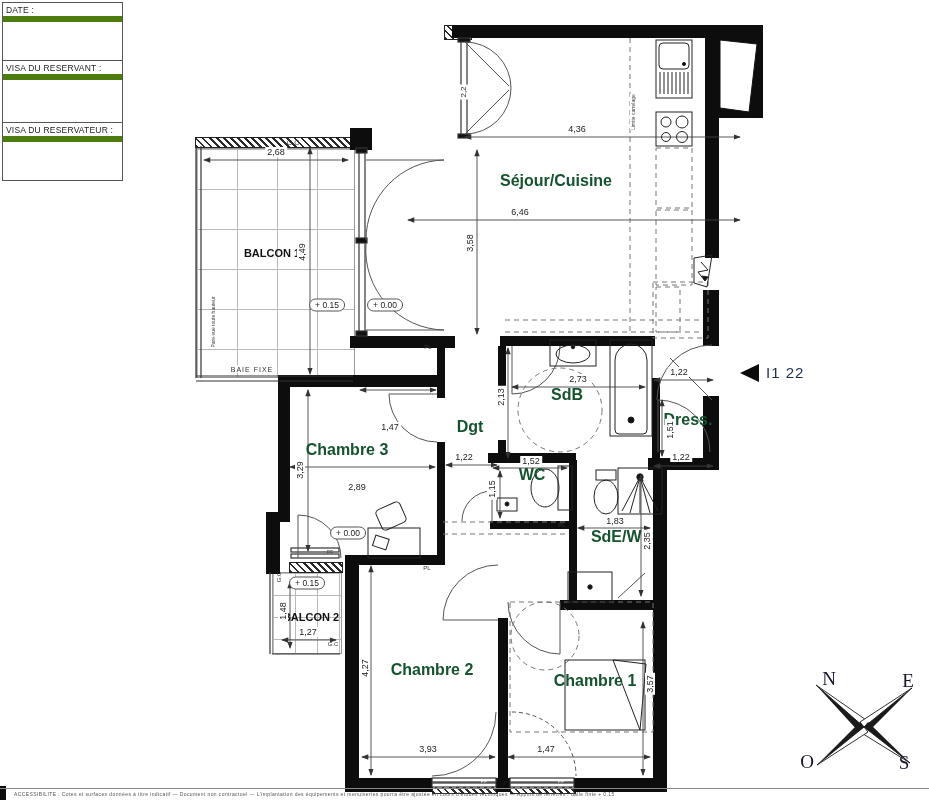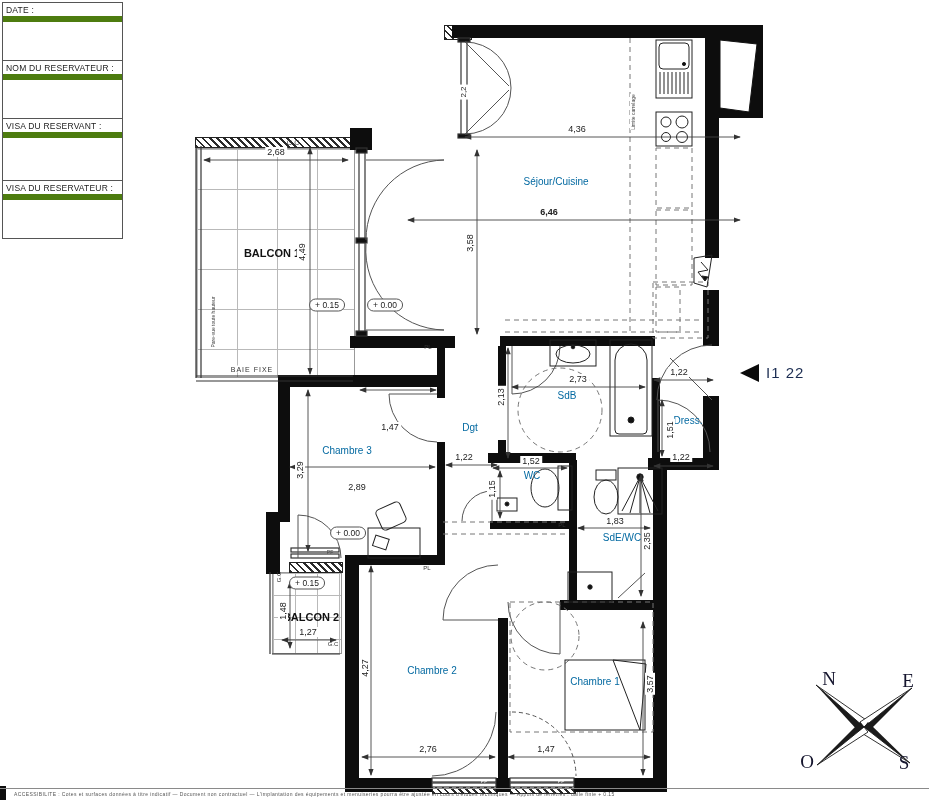--- a/index.html
+++ b/index.html
@@ -1,21 +1,21 @@
 <!DOCTYPE html>
 <html><head>
 <meta charset="utf-8">
 <style>
   html,body{margin:0;padding:0;background:#fff;}
   .plan{position:relative;width:929px;height:800px;background:#fff;overflow:hidden;
         font-family:"Liberation Sans",sans-serif;color:#111;}
   .abs{position:absolute;}
   svg.layer{position:absolute;left:0;top:0;}
   .lbl{position:absolute;white-space:nowrap;transform:translate(-50%,-50%);}
-  .room{font-weight:normal;font-size:10px;color:#0369a1;}
+  .room{font-weight:bold;font-size:16px;color:#14532d;}
   .room-sm{font-weight:bold;font-size:11px;color:#111;}
   .dim{font-size:9px;color:#222;background:#fff;padding:0 2px;line-height:10px;}
   .dimv{transform:translate(-50%,-50%) rotate(-90deg);}
   .tiny{font-size:6px;color:#333;}
   .tiny5{font-size:5px;color:#444;}
   .vtxt{transform:translate(-50%,-50%) rotate(-90deg);}
   .lvl{font-size:8.5px;color:#222;border:1px solid #555;border-radius:8px;
        padding:0 5px;background:#fff;line-height:11px;}
   .tb{position:absolute;left:2px;top:2px;width:119px;border:1px solid #555;background:#fff;}
   .tb-sec{border-bottom:1px solid #555;}
@@ -42,24 +42,20 @@
 <body>
 
 <div class="plan">
 
   <div class="tb">
     <div class="tb-sec">
       <div class="tb-h">DATE :</div>
       <div class="tb-sp"></div>
     </div>
     <div class="tb-sec">
-      <div class="tb-h">NOM DU RESERVATEUR :</div>
-      <div class="tb-sp"></div>
-    </div>
-    <div class="tb-sec">
       <div class="tb-h">VISA DU RESERVANT :</div>
       <div class="tb-sp" style="height:42px;"></div>
     </div>
     <div class="tb-sec">
       <div class="tb-h">VISA DU RESERVATEUR :</div>
       <div class="tb-sp"></div>
     </div>
   </div>
 
   <div class="abs tiles40" style="left:196px;top:148px;width:157px;height:228px;border:1px solid #999;"></div>
@@ -309,40 +305,40 @@
   <span class="lbl room" style="left:688px;top:420px;">Dress.</span>
   <span class="lbl room" style="left:532px;top:475px;">WC</span>
   <span class="lbl room" style="left:622px;top:537px;">SdE/WC</span>
   <span class="lbl room-sm" style="left:311px;top:617px;">BALCON 2</span>
   <span class="lbl room" style="left:432px;top:670px;text-align:center;">Chambre 2</span>
   <span class="lbl room" style="left:595px;top:681px;">Chambre 1</span>
 
   <span class="lbl dim" style="left:276px;top:152px;">2,68</span>
   <span class="lbl dim dimv" style="left:302px;top:252px;">4,49</span>
   <span class="lbl dim" style="left:577px;top:129px;">4,36</span>
-  <span class="lbl dim" style="left:549px;top:212px;font-weight:bold;">6,46</span>
+  <span class="lbl dim" style="left:520px;top:212px;">6,46</span>
   <span class="lbl dim dimv" style="left:470px;top:243px;">3,58</span>
   <span class="lbl dim dimv" style="left:464px;top:92px;font-size:8px;">2,2</span>
   <span class="lbl dim" style="left:390px;top:382px;margin-top:45px;">1,47</span>
   <span class="lbl dim" style="left:357px;top:459px;margin-top:28px;">2,89</span>
   <span class="lbl dim dimv" style="left:300px;top:470px;">3,29</span>
   <span class="lbl dim" style="left:464px;top:457px;">1,22</span>
   <span class="lbl dim" style="left:578px;top:379px;">2,73</span>
   <span class="lbl dim dimv" style="left:501px;top:397px;">2,13</span>
   <span class="lbl dim" style="left:679px;top:372px;">1,22</span>
   <span class="lbl dim dimv" style="left:670px;top:430px;">1,51</span>
   <span class="lbl dim" style="left:681px;top:457px;">1,22</span>
   <span class="lbl dim" style="left:531px;top:461px;">1,52</span>
   <span class="lbl dim dimv" style="left:492px;top:489px;">1,15</span>
   <span class="lbl dim" style="left:615px;top:521px;">1,83</span>
   <span class="lbl dim dimv" style="left:647px;top:541px;">2,35</span>
   <span class="lbl dim dimv" style="left:283px;top:611px;">1,48</span>
   <span class="lbl dim" style="left:308px;top:632px;">1,27</span>
   <span class="lbl dim dimv" style="left:365px;top:668px;">4,27</span>
-  <span class="lbl dim" style="left:428px;top:749px;">2,76</span>
+  <span class="lbl dim" style="left:428px;top:749px;">3,93</span>
   <span class="lbl dim" style="left:546px;top:749px;">1,47</span>
   <span class="lbl dim dimv" style="left:650px;top:684px;">3,57</span>
 
   <span class="lbl lvl" style="left:327px;top:305px;">+ 0.15</span>
   <span class="lbl lvl" style="left:385px;top:305px;">+ 0.00</span>
   <span class="lbl lvl" style="left:348px;top:533px;">+ 0.00</span>
   <span class="lbl lvl" style="left:307px;top:583px;">+ 0.15</span>
 
   <span class="lbl tiny" style="left:293px;top:142px;font-size:7px;">G.C</span>
   <span class="lbl tiny vtxt" style="left:279px;top:577px;">G.C</span>

